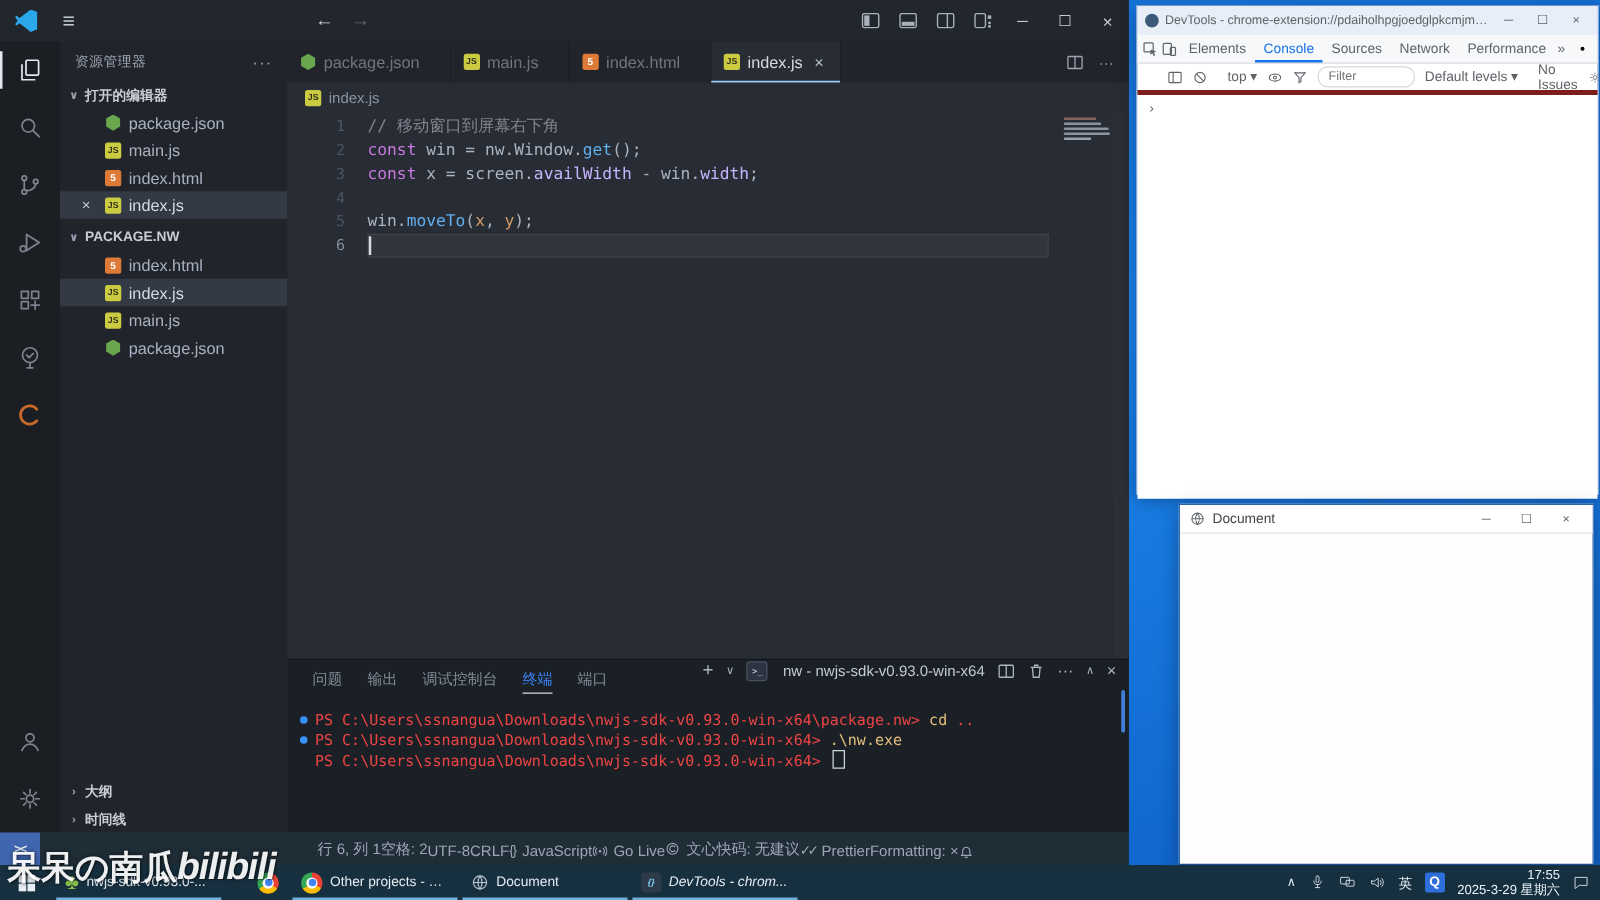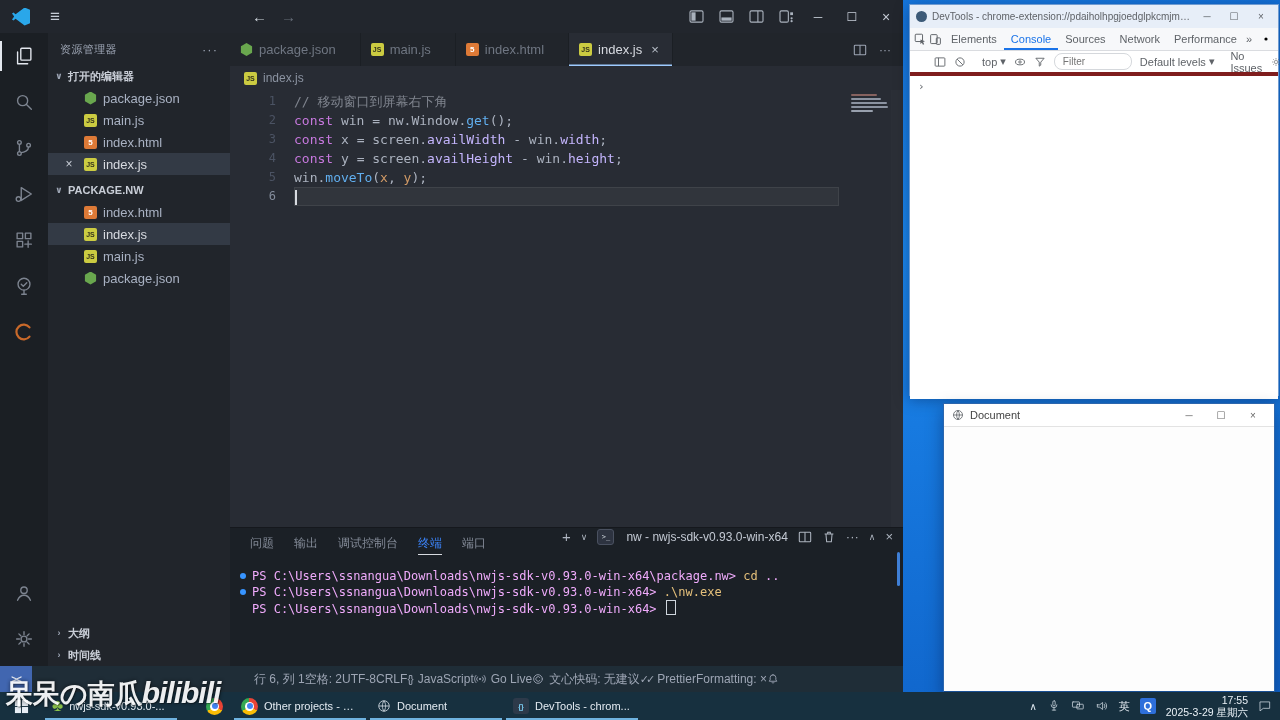--- a/index.html
+++ b/index.html
@@ -87,29 +87,29 @@
   .panel-head{height:30px;display:flex;align-items:flex-start;padding:0 10px;color:#848b98}
   .ptab{padding:0 10px;height:30px;display:flex;align-items:center;font-size:12px;position:relative}
   .ptab.active{color:#3b82f6}
   .ptab.active::after{content:"";position:absolute;left:10px;right:10px;bottom:3px;height:1.5px;background:#d7dae0}
   .panel-actions{margin-left:auto;display:flex;align-items:center;gap:10px;color:#aeb5c0;font-size:13px}
   .ps-badge{width:15px;height:14px;background:#2d3340;border:1px solid #4a5160;border-radius:3px;color:#cfd6dd;font-size:7px;display:flex;align-items:center;justify-content:center;font-family:"DejaVu Sans Mono",monospace}
   .term-title{color:#c3c9d3;font-size:12px;margin-left:2px}
   .panel-actions svg{width:14px;height:14px;fill:none;stroke:#aeb5c0;stroke-width:1.2}
   .term-body{position:relative;padding:10px 0 0 8px;font-family:"DejaVu Sans Mono","Liberation Mono",monospace;font-size:12px;line-height:16px;color:#cfd6dd}
   .tline{position:relative;padding-left:14px;white-space:pre}
-  .t-def{color:#f0abfc}.t-yel{color:#e5c07b}
+  .t-def{color:#ef4444}.t-yel{color:#e5c07b}
   .tbullet{position:absolute;left:2px;top:5px;width:6px;height:6px;border-radius:50%;background:#3794ff}
   .tcursor{display:inline-block;width:8px;height:13px;border:1px solid #cfd6dd;vertical-align:-2px;margin-left:2px}
   .term-scroll{position:absolute;right:3px;top:24px;width:3px;height:34px;background:#3f7fd6;border-radius:2px}
 
   
   .statusbar{position:absolute;left:0;right:0;bottom:0;height:26px;background:#1f2d37;display:flex;align-items:center;color:#9da5b4;font-size:12px}
   .remote{height:26px;width:32px;background:#4166b0;color:#e8ecf5;display:flex;align-items:center;justify-content:center;font-size:10px;letter-spacing:-1px;font-weight:bold}
-  .sb-items{display:flex;align-items:center;margin-left:222px}
+  .sb-items{display:flex;align-items:flex-end;margin-left:222px}
   .sb-item{display:flex;align-items:center;gap:5px;white-space:nowrap}
   .sb-ico{display:flex;align-items:center}
   .sb-ico svg{width:12px;height:12px;fill:none;stroke:#9da5b4;stroke-width:1.2;stroke-linecap:round}
 
   
   .devtools{position:absolute;left:909px;top:4px;width:368px;height:390px;background:#fff;border:1px solid #6f9bd1;box-shadow:0 4px 14px rgba(0,0,30,.35);font-size:11px;color:#3c4043}
   .dt-title{height:23px;background:#e7eef8;display:flex;align-items:center;padding:0 6px;gap:5px;color:#5f6368;font-size:10px}
   .dt-title .dt-name{white-space:nowrap;overflow:hidden;text-overflow:ellipsis;flex:1}
   .dt-winbtn{width:22px;text-align:center;color:#5f6368;font-size:10px}
   .dt-ico{width:11px;height:11px;border-radius:50%;background:#3c5a78;flex:0 0 11px}
@@ -385,21 +385,20 @@
             <div class="cline">
               <span class="ln">2</span>
               <span class="lc"><span class="tk-kw">const </span><span class="tk-def">win </span><span class="tk-def">= </span><span class="tk-def">nw.Window.</span><span class="tk-fn">get</span><span class="tk-def">();</span></span>
             </div>
             <div class="cline">
               <span class="ln">3</span>
               <span class="lc"><span class="tk-kw">const </span><span class="tk-def">x </span><span class="tk-def">= </span><span class="tk-def">screen.</span><span class="tk-prop">availWidth</span><span class="tk-def"> - </span><span class="tk-def">win.</span><span class="tk-prop">width</span><span class="tk-def">;</span></span>
             </div>
             <div class="cline">
               <span class="ln">4</span>
-              <span class="lc"><span class="tk-kw">const </span><span class="tk-def">y </span><span class="tk-def">= </span><span class="tk-def">screen.</span><span class="tk-prop">availHeight</span><span class="tk-def"> - </span><span class="tk-def">win.</span><span class="tk-prop">height</span><span class="tk-def">;</span></span>
             </div>
             <div class="cline">
               <span class="ln">5</span>
               <span class="lc"><span class="tk-def">win.</span><span class="tk-fn">moveTo</span><span class="tk-def">(</span><span class="tk-arg">x</span><span class="tk-def">, </span><span class="tk-arg">y</span><span class="tk-def">);</span></span>
             </div>
             <div class="cline current">
               <span class="ln">6</span>
               <span class="lc"><span class="cursor"></span></span>
             </div>
           </div>
@@ -647,21 +646,21 @@
         </div>
         <div class="tb-btn open" style="width: 118px;">
           <span>
             <svg class="i-globe" viewBox="0 0 16 16">
               <circle cx="8" cy="8" r="6"></circle>
               <path d="M2 8h12M8 2c2.5 3.5 2.5 8.5 0 12M8 2c-2.5 3.5-2.5 8.5 0 12"></path>
             </svg>
           </span>
           <span class="tb-label">Document</span>
         </div>
-        <div class="tb-btn open" style="width: 118px;">
+        <div class="tb-btn open" style="width: 118px; font-style: italic;">
           <span>
             <span class="i-dt">{}</span>
           </span>
           <span class="tb-label">DevTools - chrom...</span>
         </div>
       </div>
     <div class="tray">
       <span class="tray-chev">∧</span>
       <span>
           <svg viewBox="0 0 24 24">

